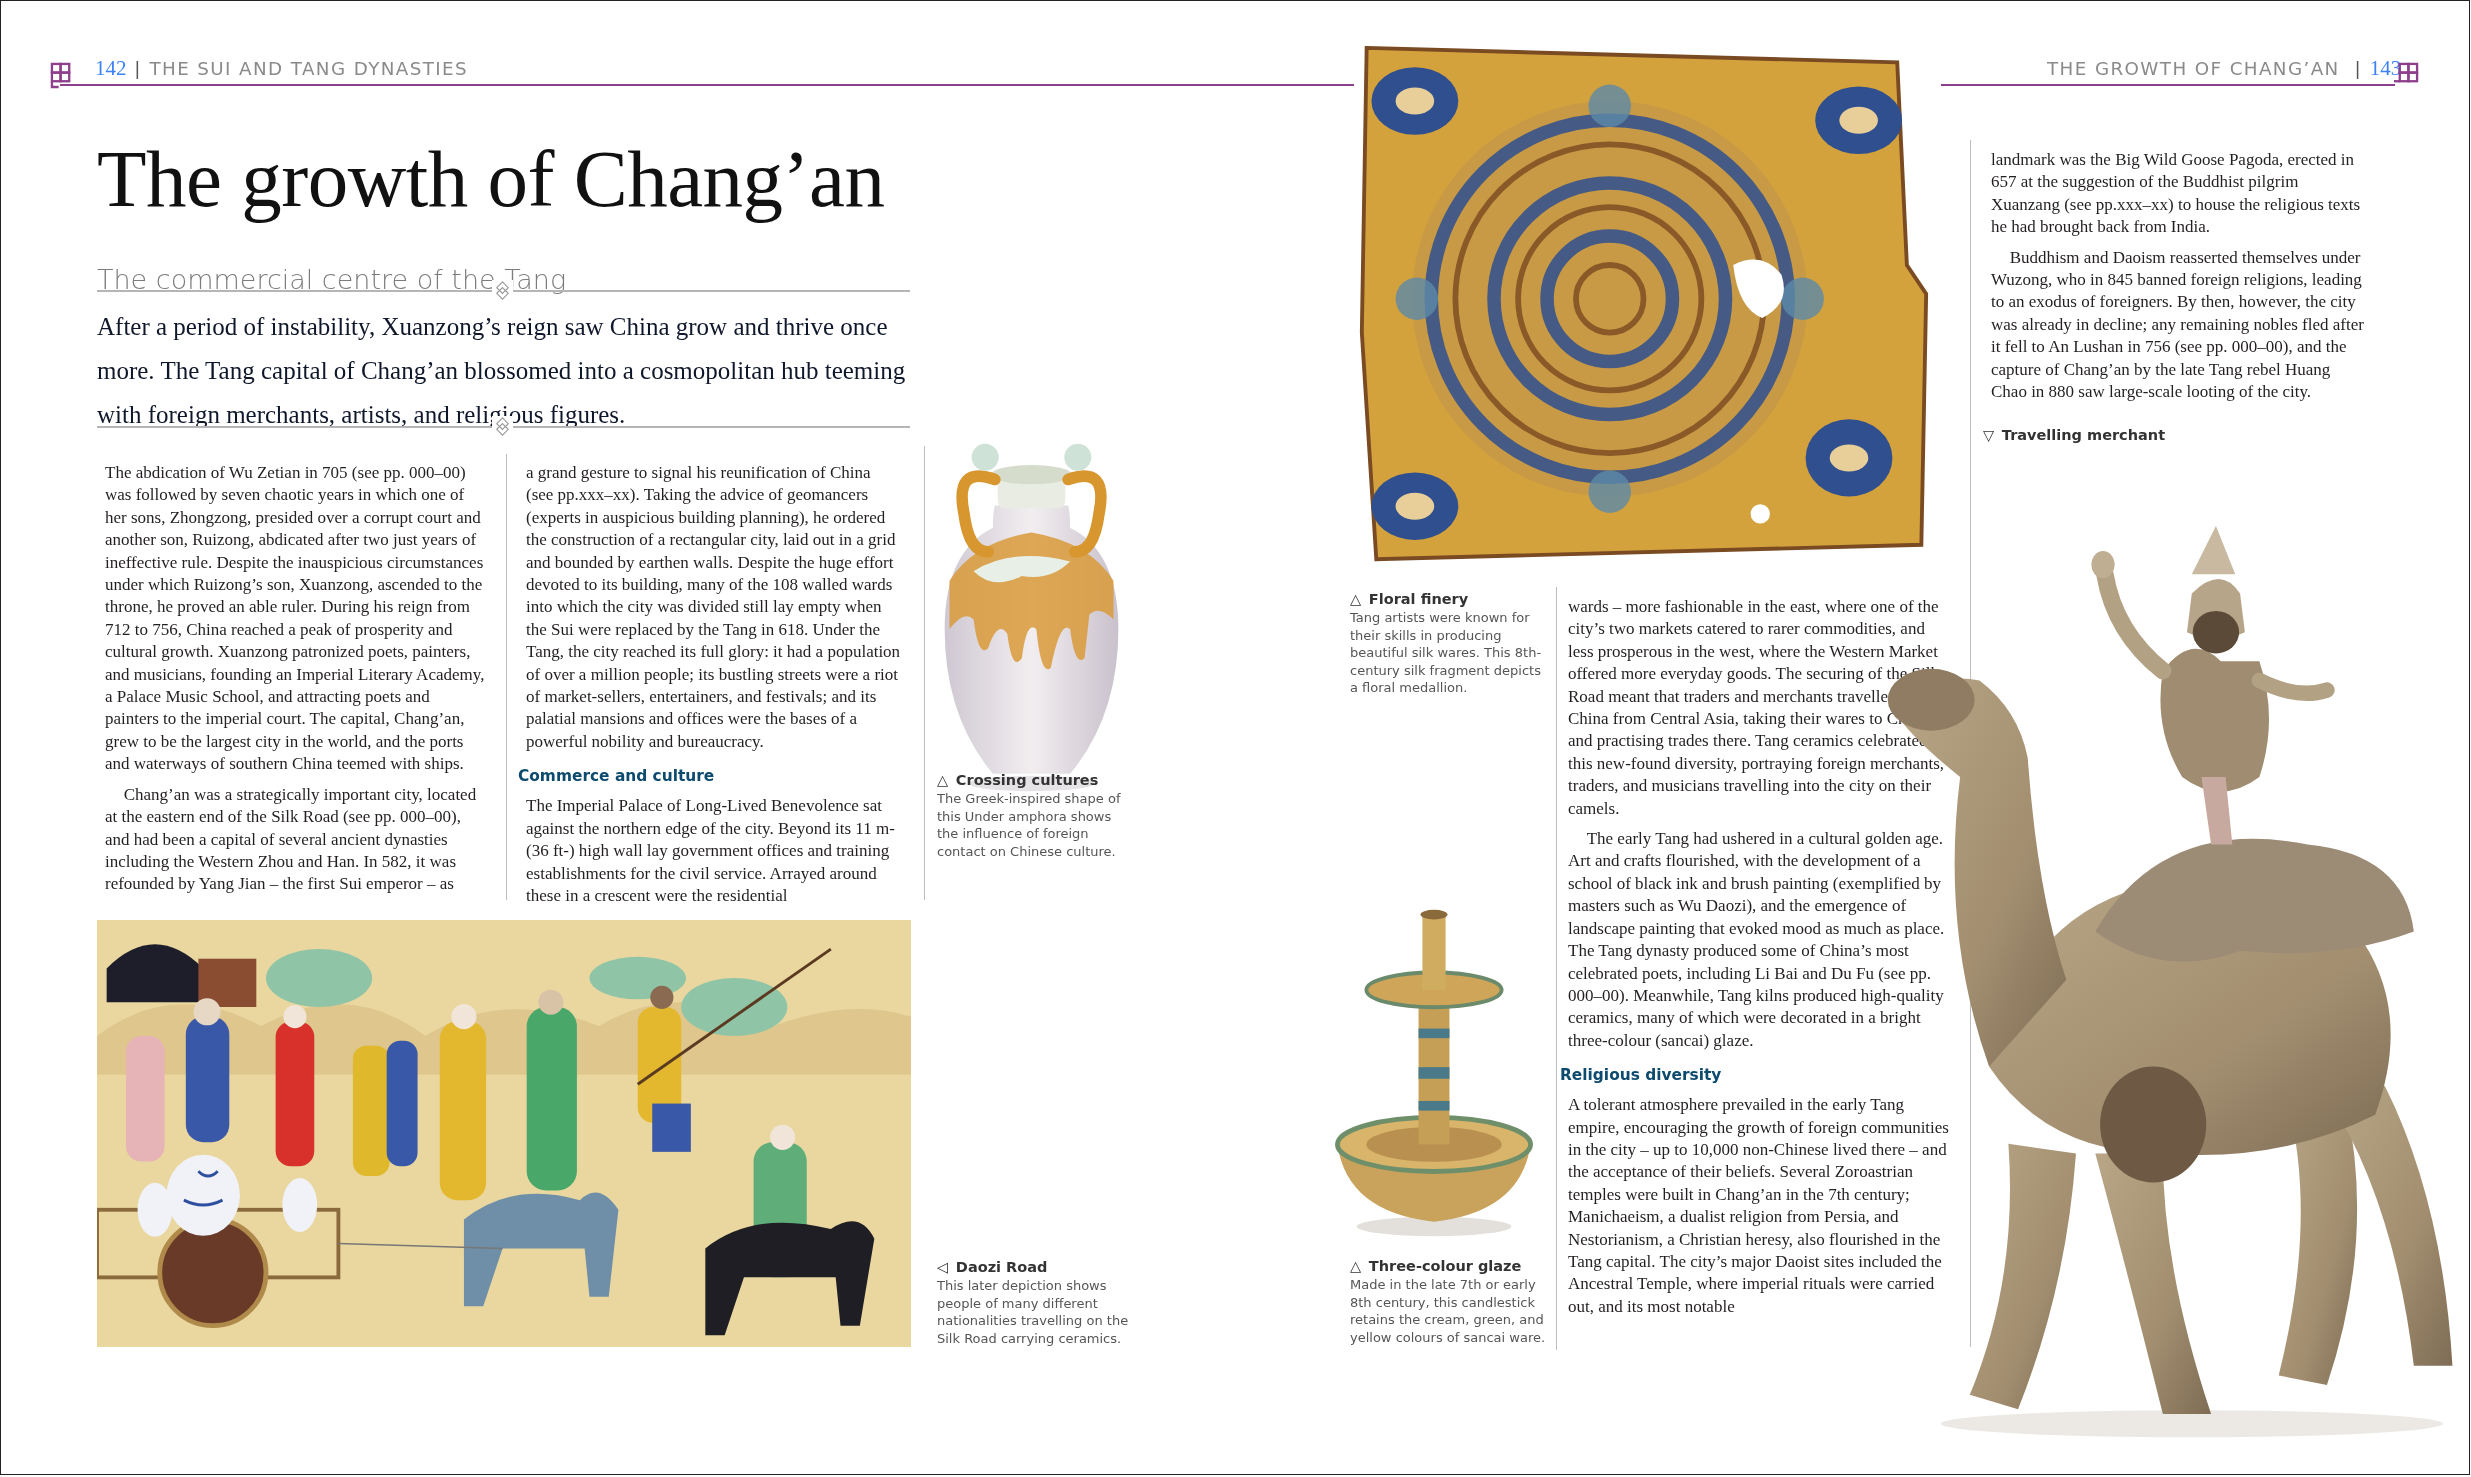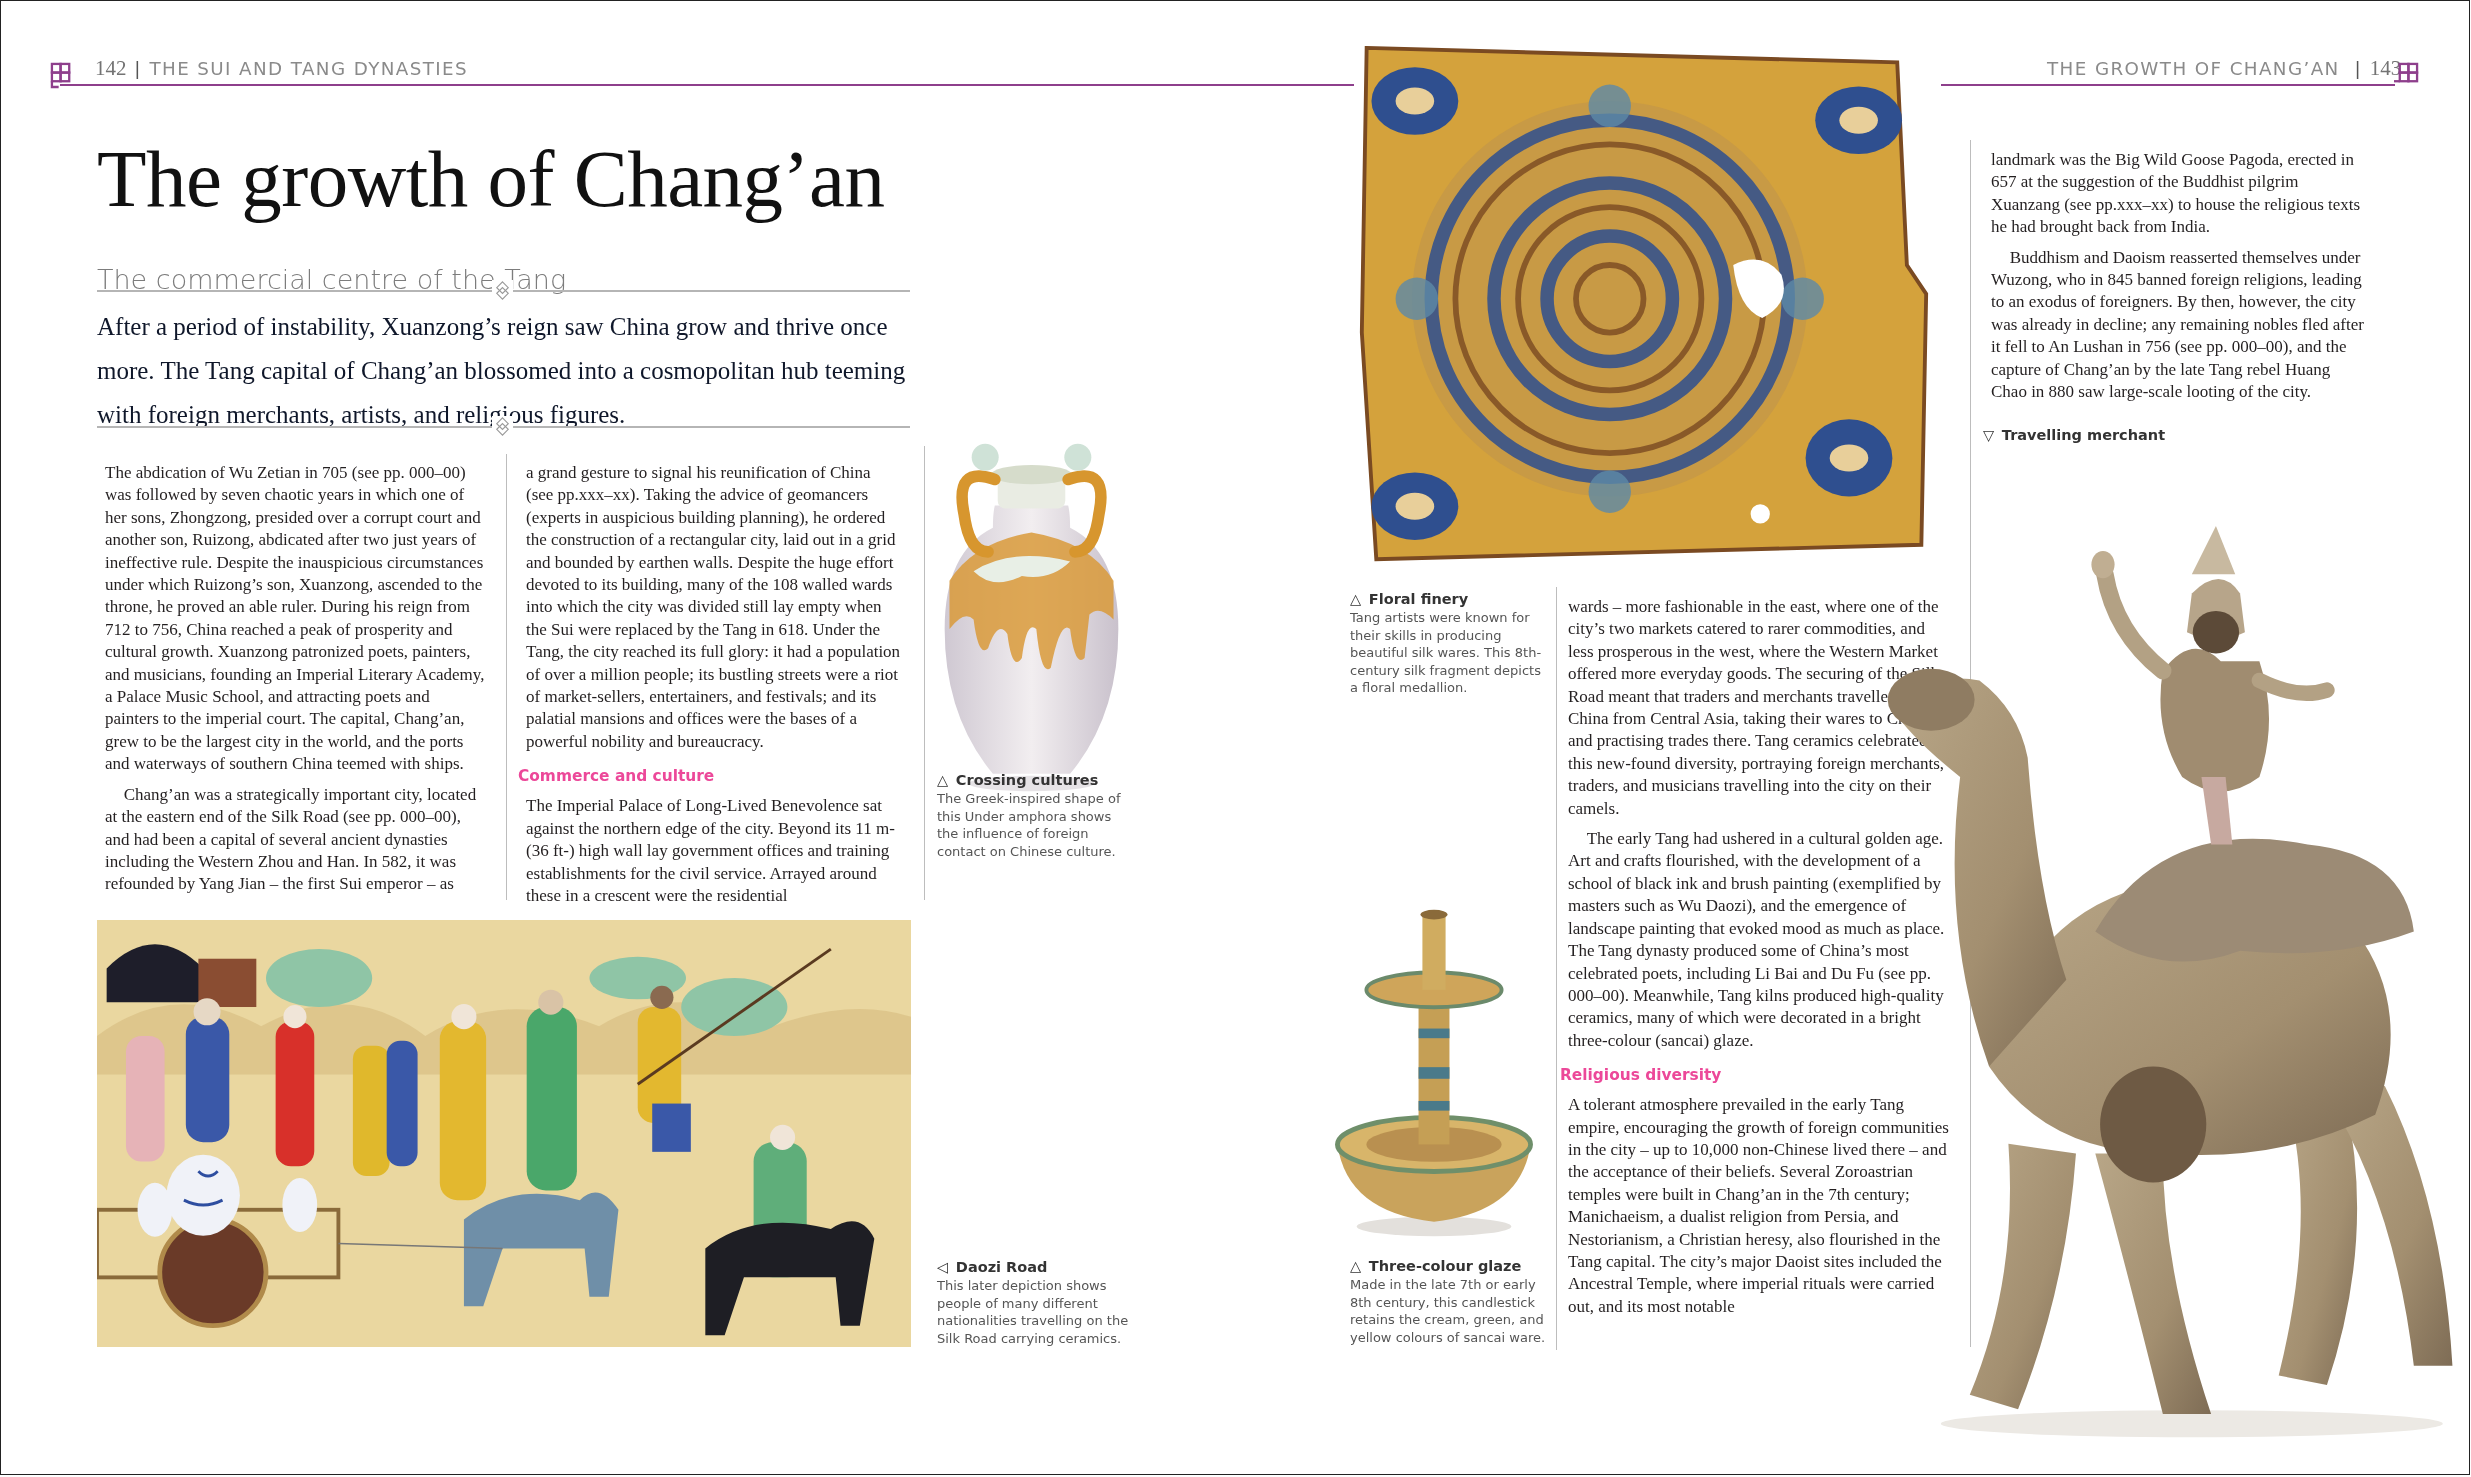--- a/index.html
+++ b/index.html
@@ -2,35 +2,35 @@
 <html><head>
 <meta charset="utf-8">
 <style>
   html, body { margin:0; padding:0; background:#fff; }
   body { width:2472px; height:1477px; position:relative; overflow:hidden; font-family:"Liberation Serif", serif; color:#231f20; }
   .page-border { position:absolute; left:0; top:0; width:2468px; height:1473px; border:1.9px solid #222; pointer-events:none; }
   .abs { position:absolute; }
 
   
   .rh { position:absolute; top:56px; font-family:"DejaVu Sans", sans-serif; font-size:18.3px; letter-spacing:1.4px; color:#8a8a8a; white-space:nowrap; }
-  .rh .num { font-family:"Liberation Serif", serif; font-size:21px; color:#737373; letter-spacing:0; }
+  .rh .num { font-family:"Liberation Serif", serif; font-size:21px; color:#3b82f6; letter-spacing:0; }
   .rh .bar { color:#555; margin:0 7.7px; }
   .rule-purple { position:absolute; height:1.9px; background:#8e3f8c; top:84px; }
   .knot { position:absolute; top:60px; width:25px; height:29px; }
 
   h1.title { position:absolute; left:97px; top:133px; margin:0; font-family:"Liberation Serif", serif; font-weight:normal; font-size:81px; letter-spacing:-0.5px; color:#111; white-space:nowrap; }
   .subtitle { position:absolute; left:97px; top:232px; font-family:"DejaVu Sans", sans-serif; font-weight:300; font-size:27px; color:#7c7c7c; white-space:nowrap;margin-top:32px; }
   .orn-rule { position:absolute; left:97px; width:813px; height:1.9px; background:#b5b5b5; }
   .orn { position:absolute; width:21px; height:21px; background:#fff; }
   .intro { position:absolute; left:97px; top:305px; width:821px; font-size:25px; line-height:44px; color:#0f172a; }
 
   .body { font-family:"Liberation Serif", serif; font-size:17px; line-height:22.4px; color:#231f20; }
   .body p { margin:8px; }
   .body p.indent { text-indent:1.1em; }
-  .subhead { font-family:"DejaVu Sans", sans-serif; font-weight:bold; font-size:15.4px; color:#ec4899; margin-top:11.6px; margin-bottom:1.9px; }
+  .subhead { font-family:"DejaVu Sans", sans-serif; font-weight:bold; font-size:15.4px; color:#0c4a6e; margin-top:11.6px; margin-bottom:1.9px; }
 
   .vrule { position:absolute; width:1px; background:#bdbdbd; }
 
   .cap { position:absolute; font-family:"DejaVu Sans", sans-serif; font-size:13px; line-height:17.4px; color:#555; }
   .cap .ct { font-weight:bold; font-size:14.5px; color:#333; display:block; margin-bottom:1px; }
   .cap .arrow { font-weight:normal; margin-right:7.7px; color:#333; }
 
   
   .img { position:absolute; overflow:hidden; }
 </style>

